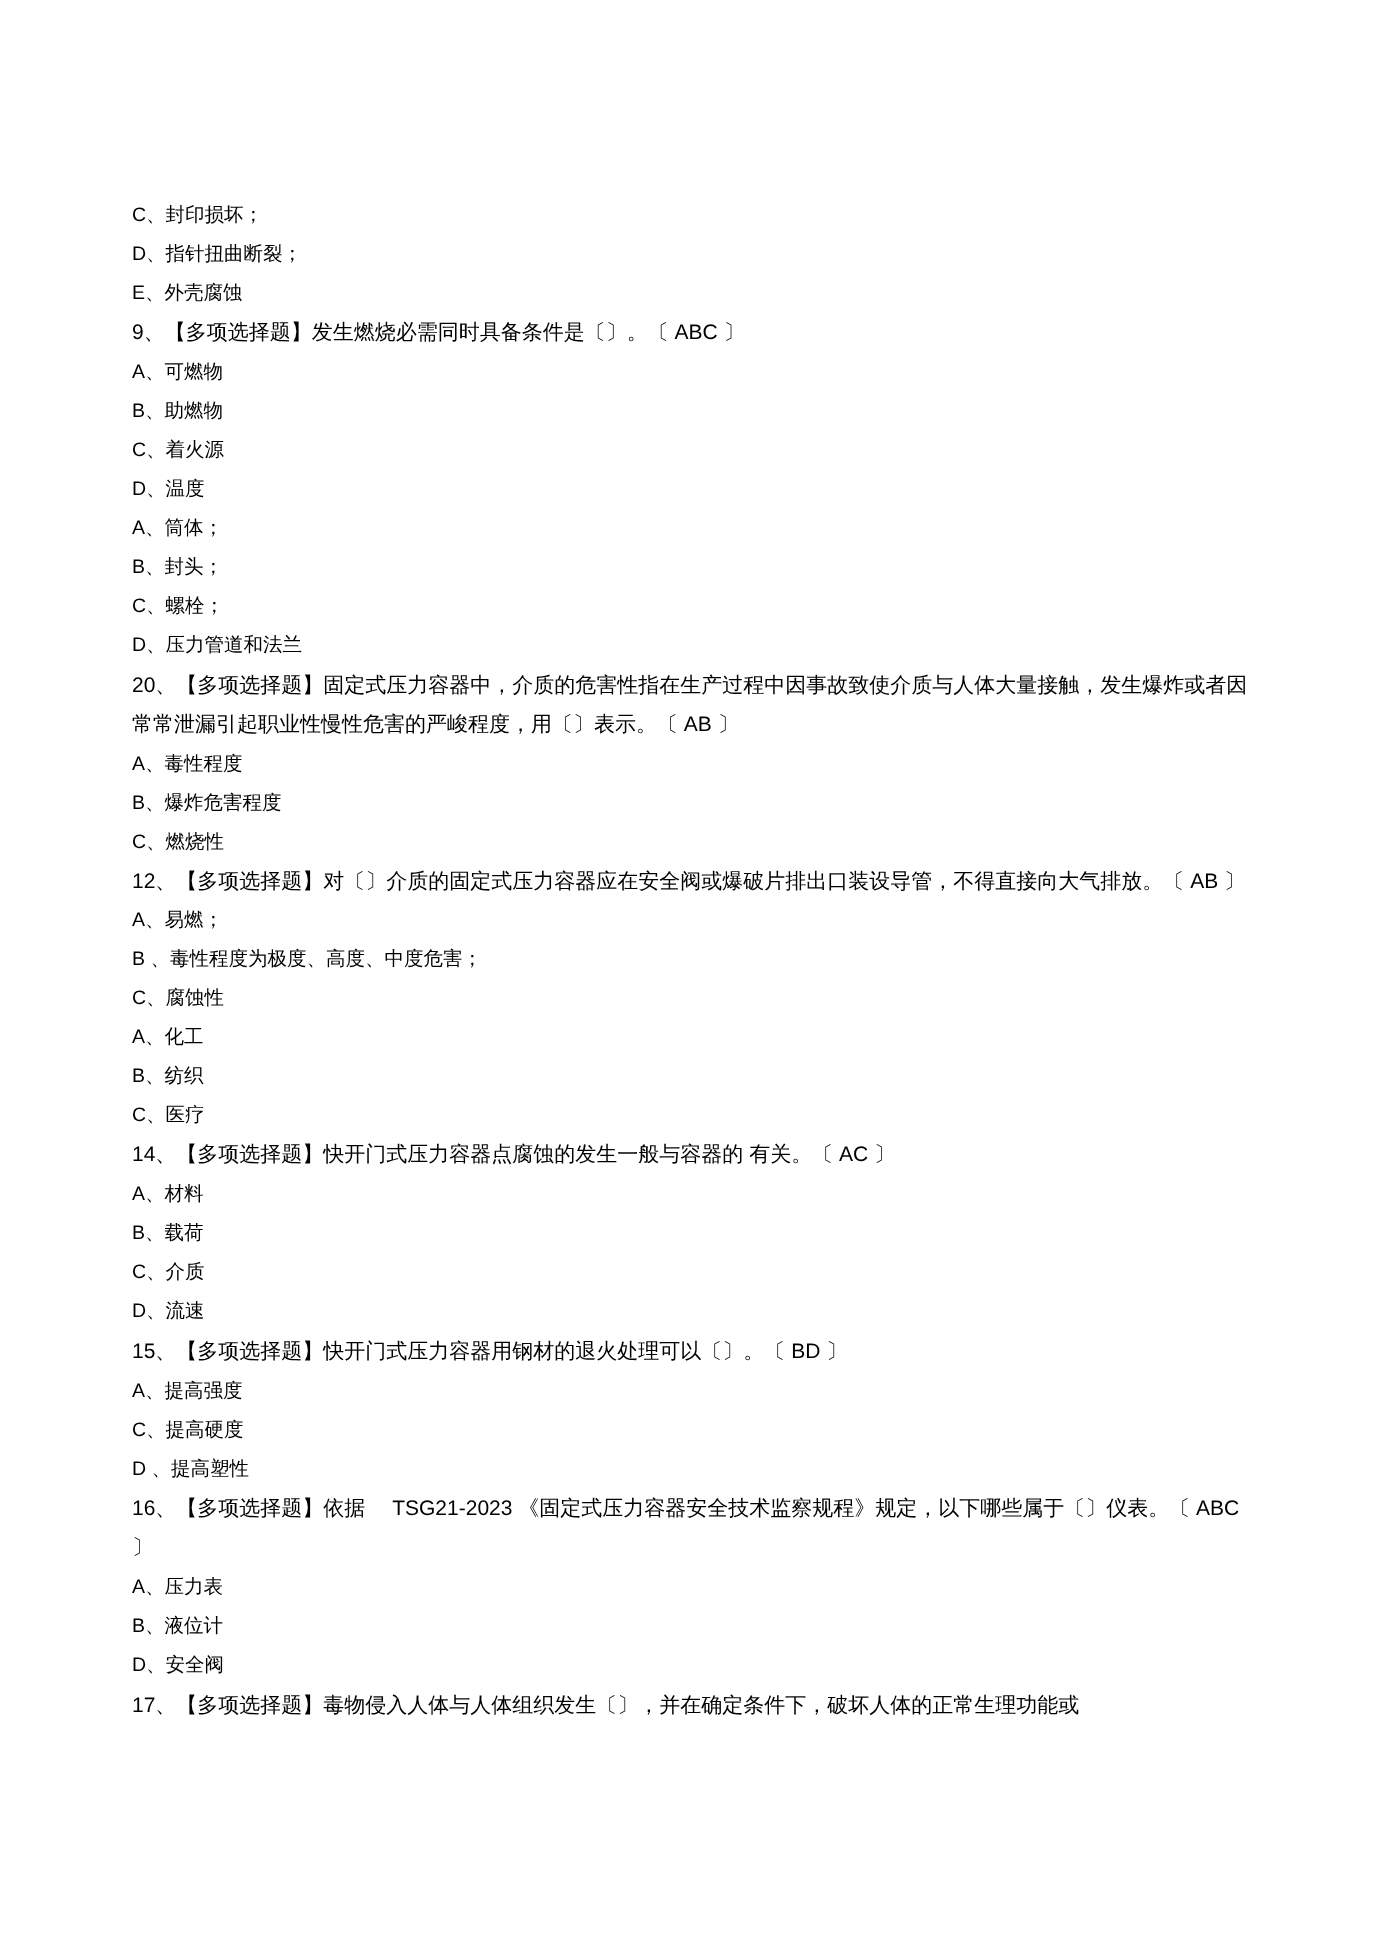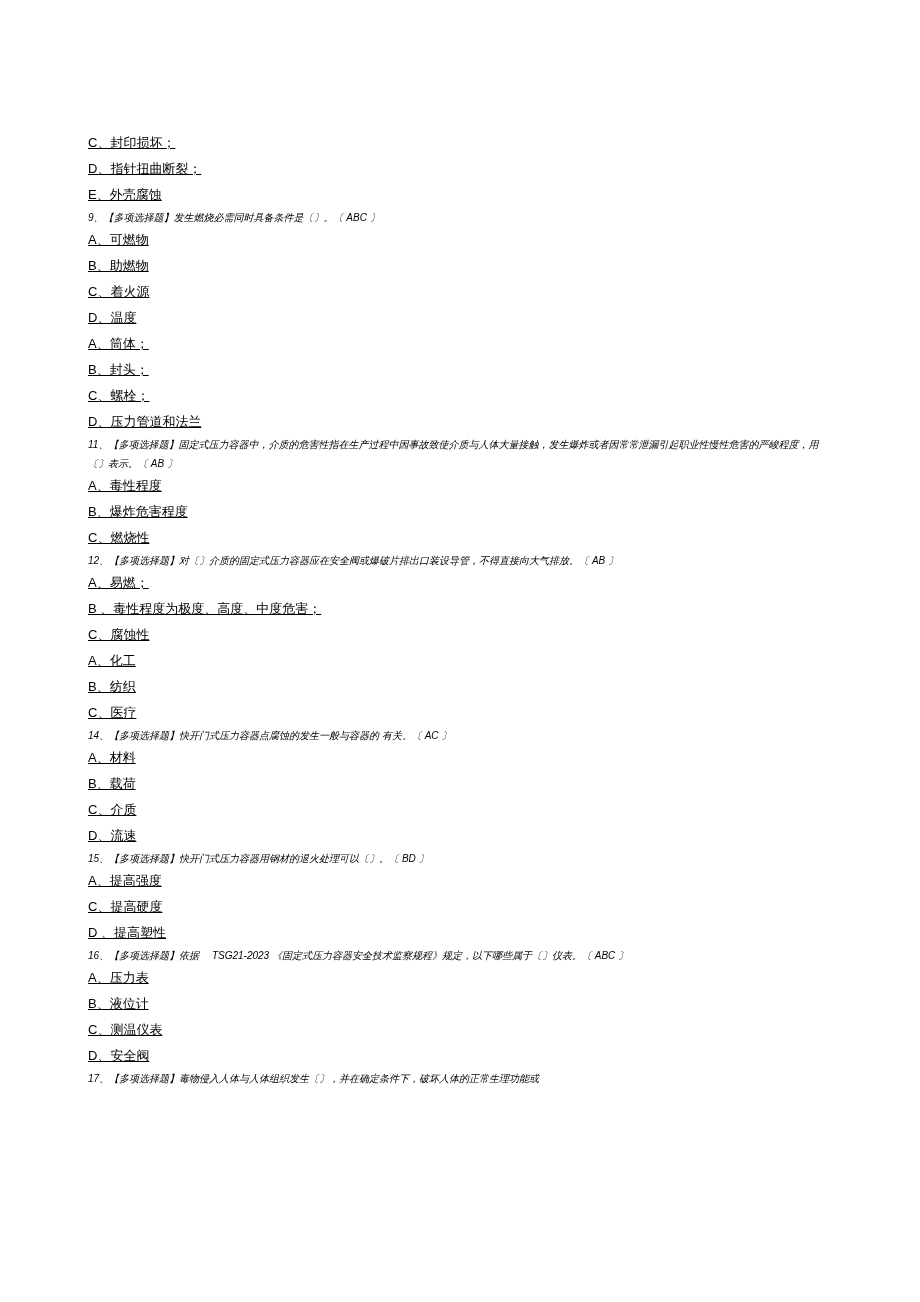--- a/index.html
+++ b/index.html
@@ -11,45 +11,43 @@
     width: 920px;
   }
   .page {
     padding: 130px 88px 60px 88px;
     font-size: 14px;
     line-height: 2.0;
   }
   .opt {
     font-size: 13px;
     line-height: 2.0;
-    text-decoration: underline;
   }
   .q {
-    font-size: 10px;
+    font-size: 14px;
     line-height: 1.9;
-    font-style: italic;
   }
 </style>
 </head>
 <body>
 
 <div class="page" id="page-root">
     <div class="opt">C、封印损坏；</div>
     <div class="opt">D、指针扭曲断裂；</div>
     <div class="opt">E、外壳腐蚀</div>
     <div class="q">9、【多项选择题】发生燃烧必需同时具备条件是〔〕。〔 ABC  〕</div>
     <div class="opt">A、可燃物</div>
     <div class="opt">B、助燃物</div>
     <div class="opt">C、着火源</div>
     <div class="opt">D、温度</div>
     <div class="opt">A、筒体；</div>
     <div class="opt">B、封头；</div>
     <div class="opt">C、螺栓；</div>
     <div class="opt">D、压力管道和法兰</div>
-    <div class="q">11、【多项选择题】固定式压力容器中，介质的危害性指在生产过程中因事故致使介质与人体大量接触，发生爆炸或者因常常泄漏引起职业性慢性危害的严峻程度，用〔〕表示。〔  AB  〕</div>
+    <div class="q">20、【多项选择题】固定式压力容器中，介质的危害性指在生产过程中因事故致使介质与人体大量接触，发生爆炸或者因常常泄漏引起职业性慢性危害的严峻程度，用〔〕表示。〔  AB  〕</div>
     <div class="opt">A、毒性程度</div>
     <div class="opt">B、爆炸危害程度</div>
     <div class="opt">C、燃烧性</div>
     <div class="q">12、【多项选择题】对〔〕介质的固定式压力容器应在安全阀或爆破片排出口装设导管，不得直接向大气排放。〔  AB  〕</div>
     <div class="opt">A、易燃；</div>
     <div class="opt">B 、毒性程度为极度、高度、中度危害；</div>
     <div class="opt">C、腐蚀性</div>
     <div class="opt">A、化工</div>
     <div class="opt">B、纺织</div>
     <div class="opt">C、医疗</div>
@@ -58,16 +56,15 @@
     <div class="opt">B、载荷</div>
     <div class="opt">C、介质</div>
     <div class="opt">D、流速</div>
     <div class="q">15、【多项选择题】快开门式压力容器用钢材的退火处理可以〔〕。〔  BD  〕</div>
     <div class="opt">A、提高强度</div>
     <div class="opt">C、提高硬度</div>
     <div class="opt">D 、提高塑性</div>
     <div class="q">16、【多项选择题】依据　 TSG21-2023 《固定式压力容器安全技术监察规程》规定，以下哪些属于〔〕仪表。〔  ABC 〕</div>
     <div class="opt">A、压力表</div>
     <div class="opt">B、液位计</div>
-    <div class="opt">C、测温仪表</div>
     <div class="opt">D、安全阀</div>
     <div class="q">17、【多项选择题】毒物侵入人体与人体组织发生〔〕，并在确定条件下，破坏人体的正常生理功能或</div>
   </div>
 
 </body></html>

